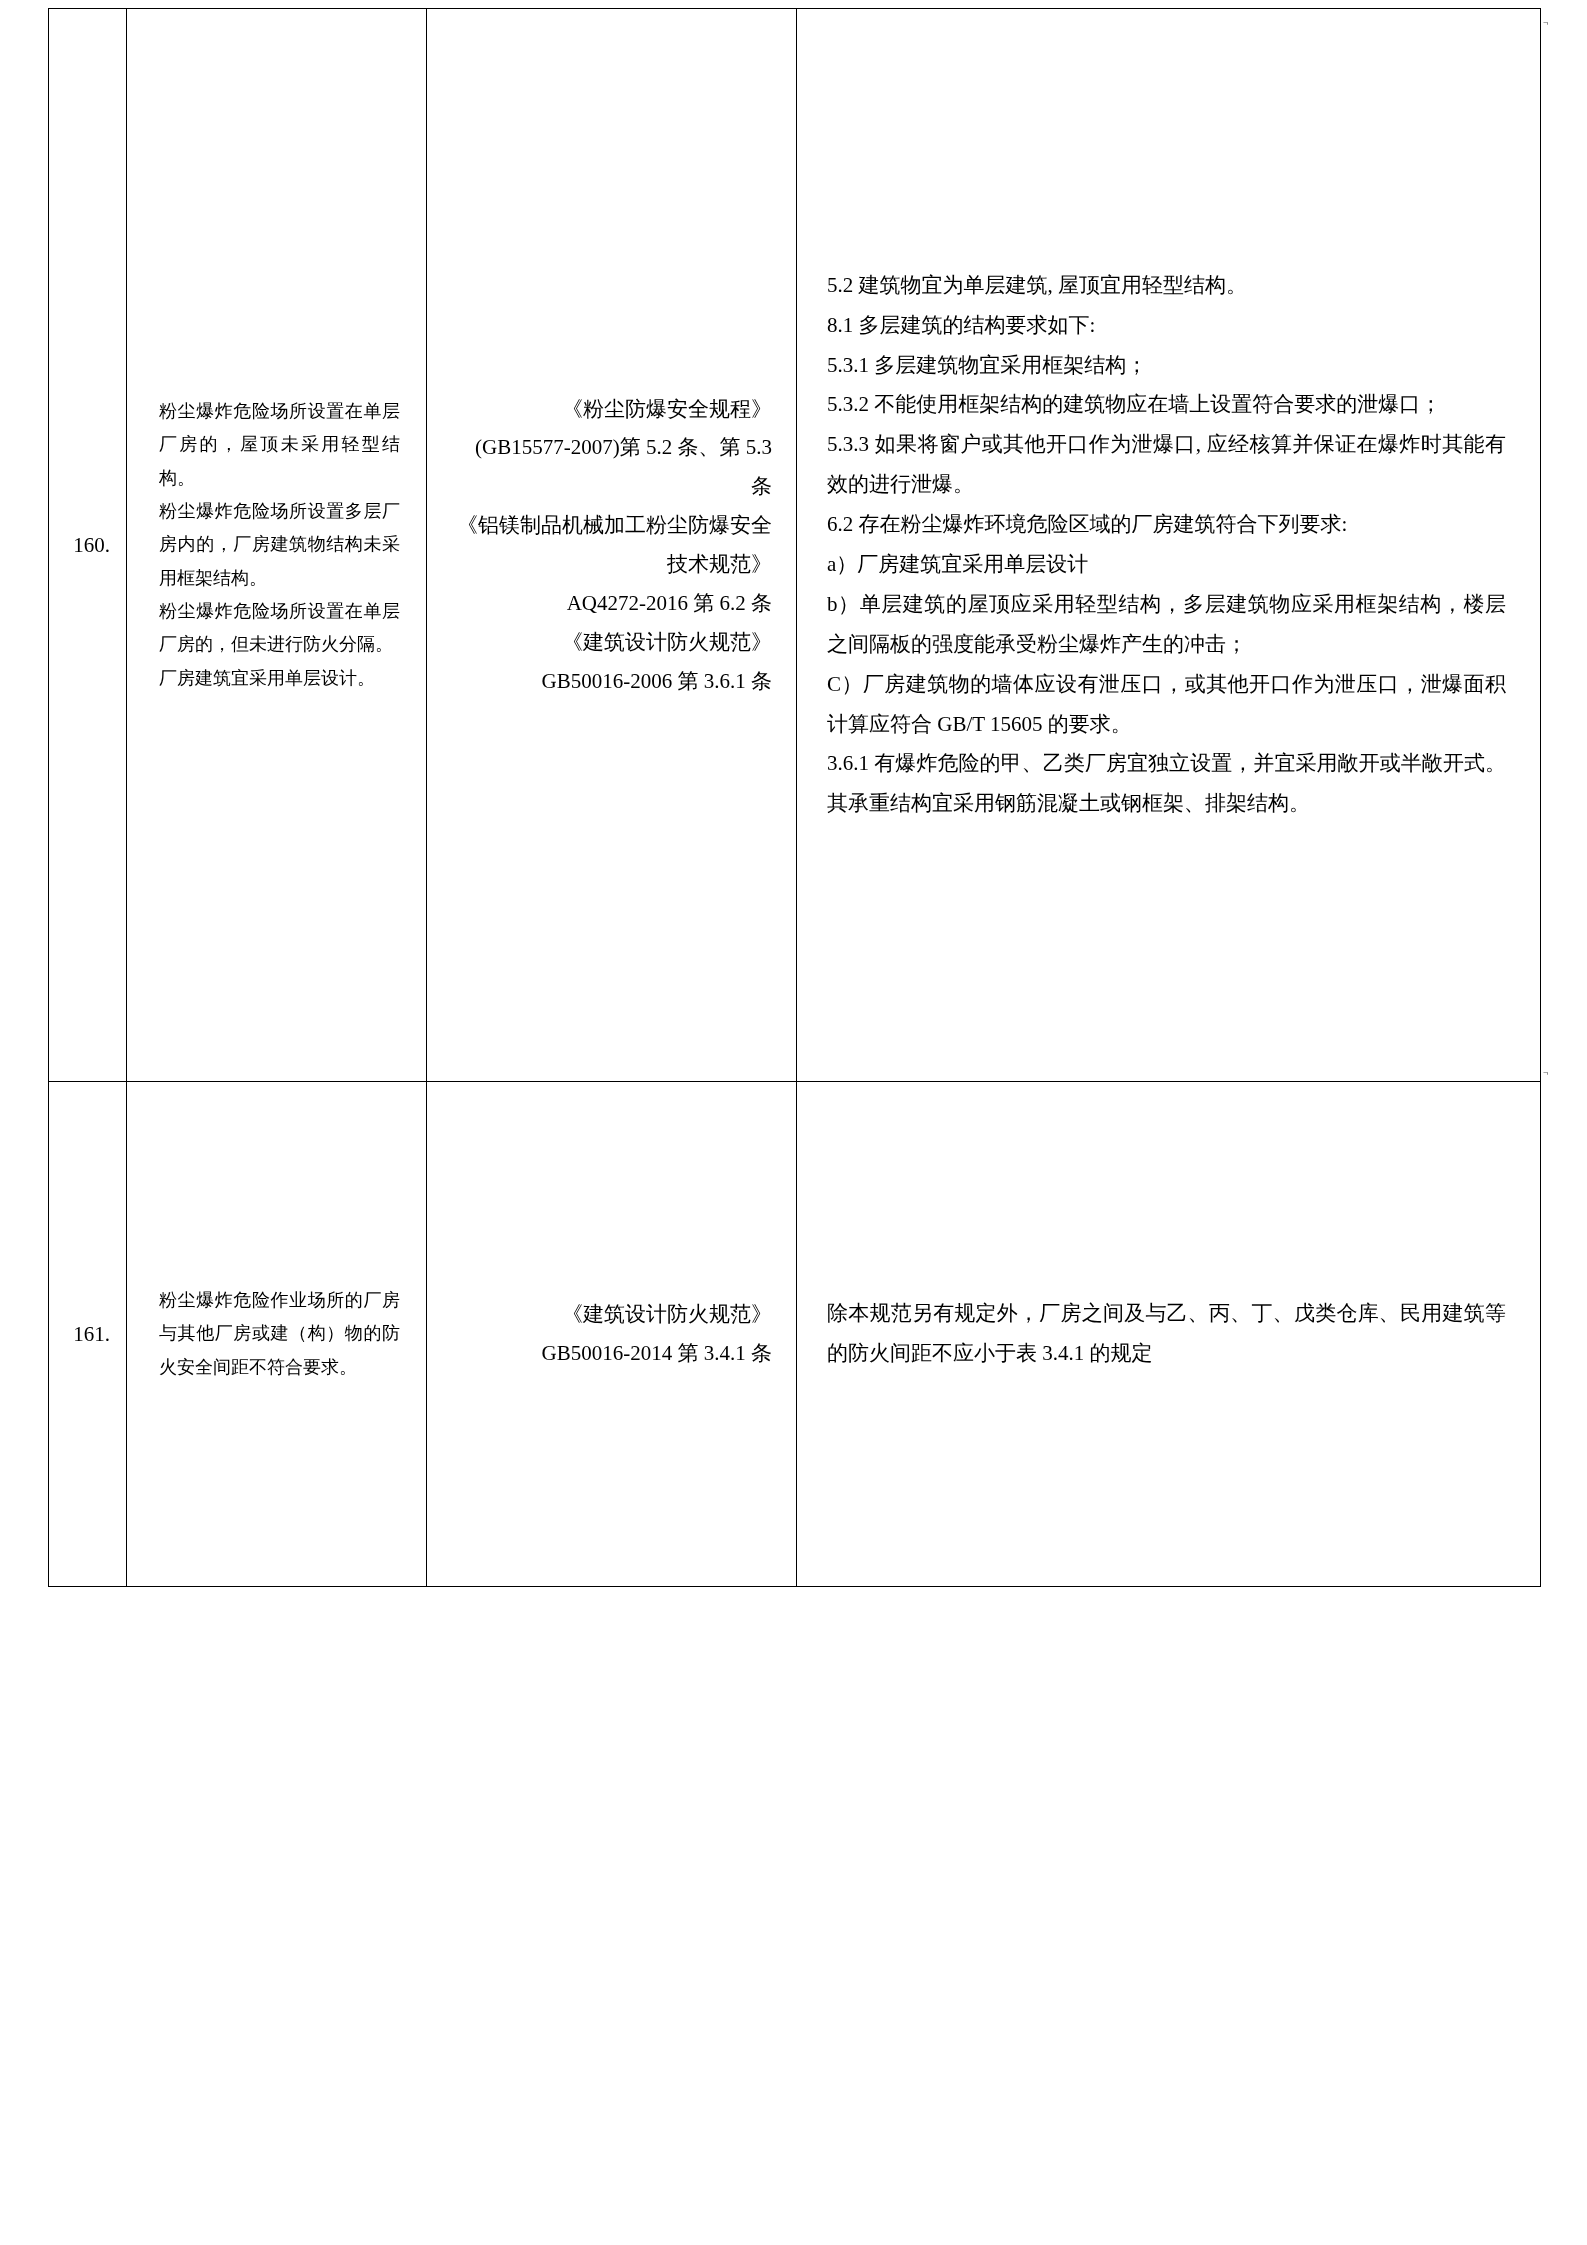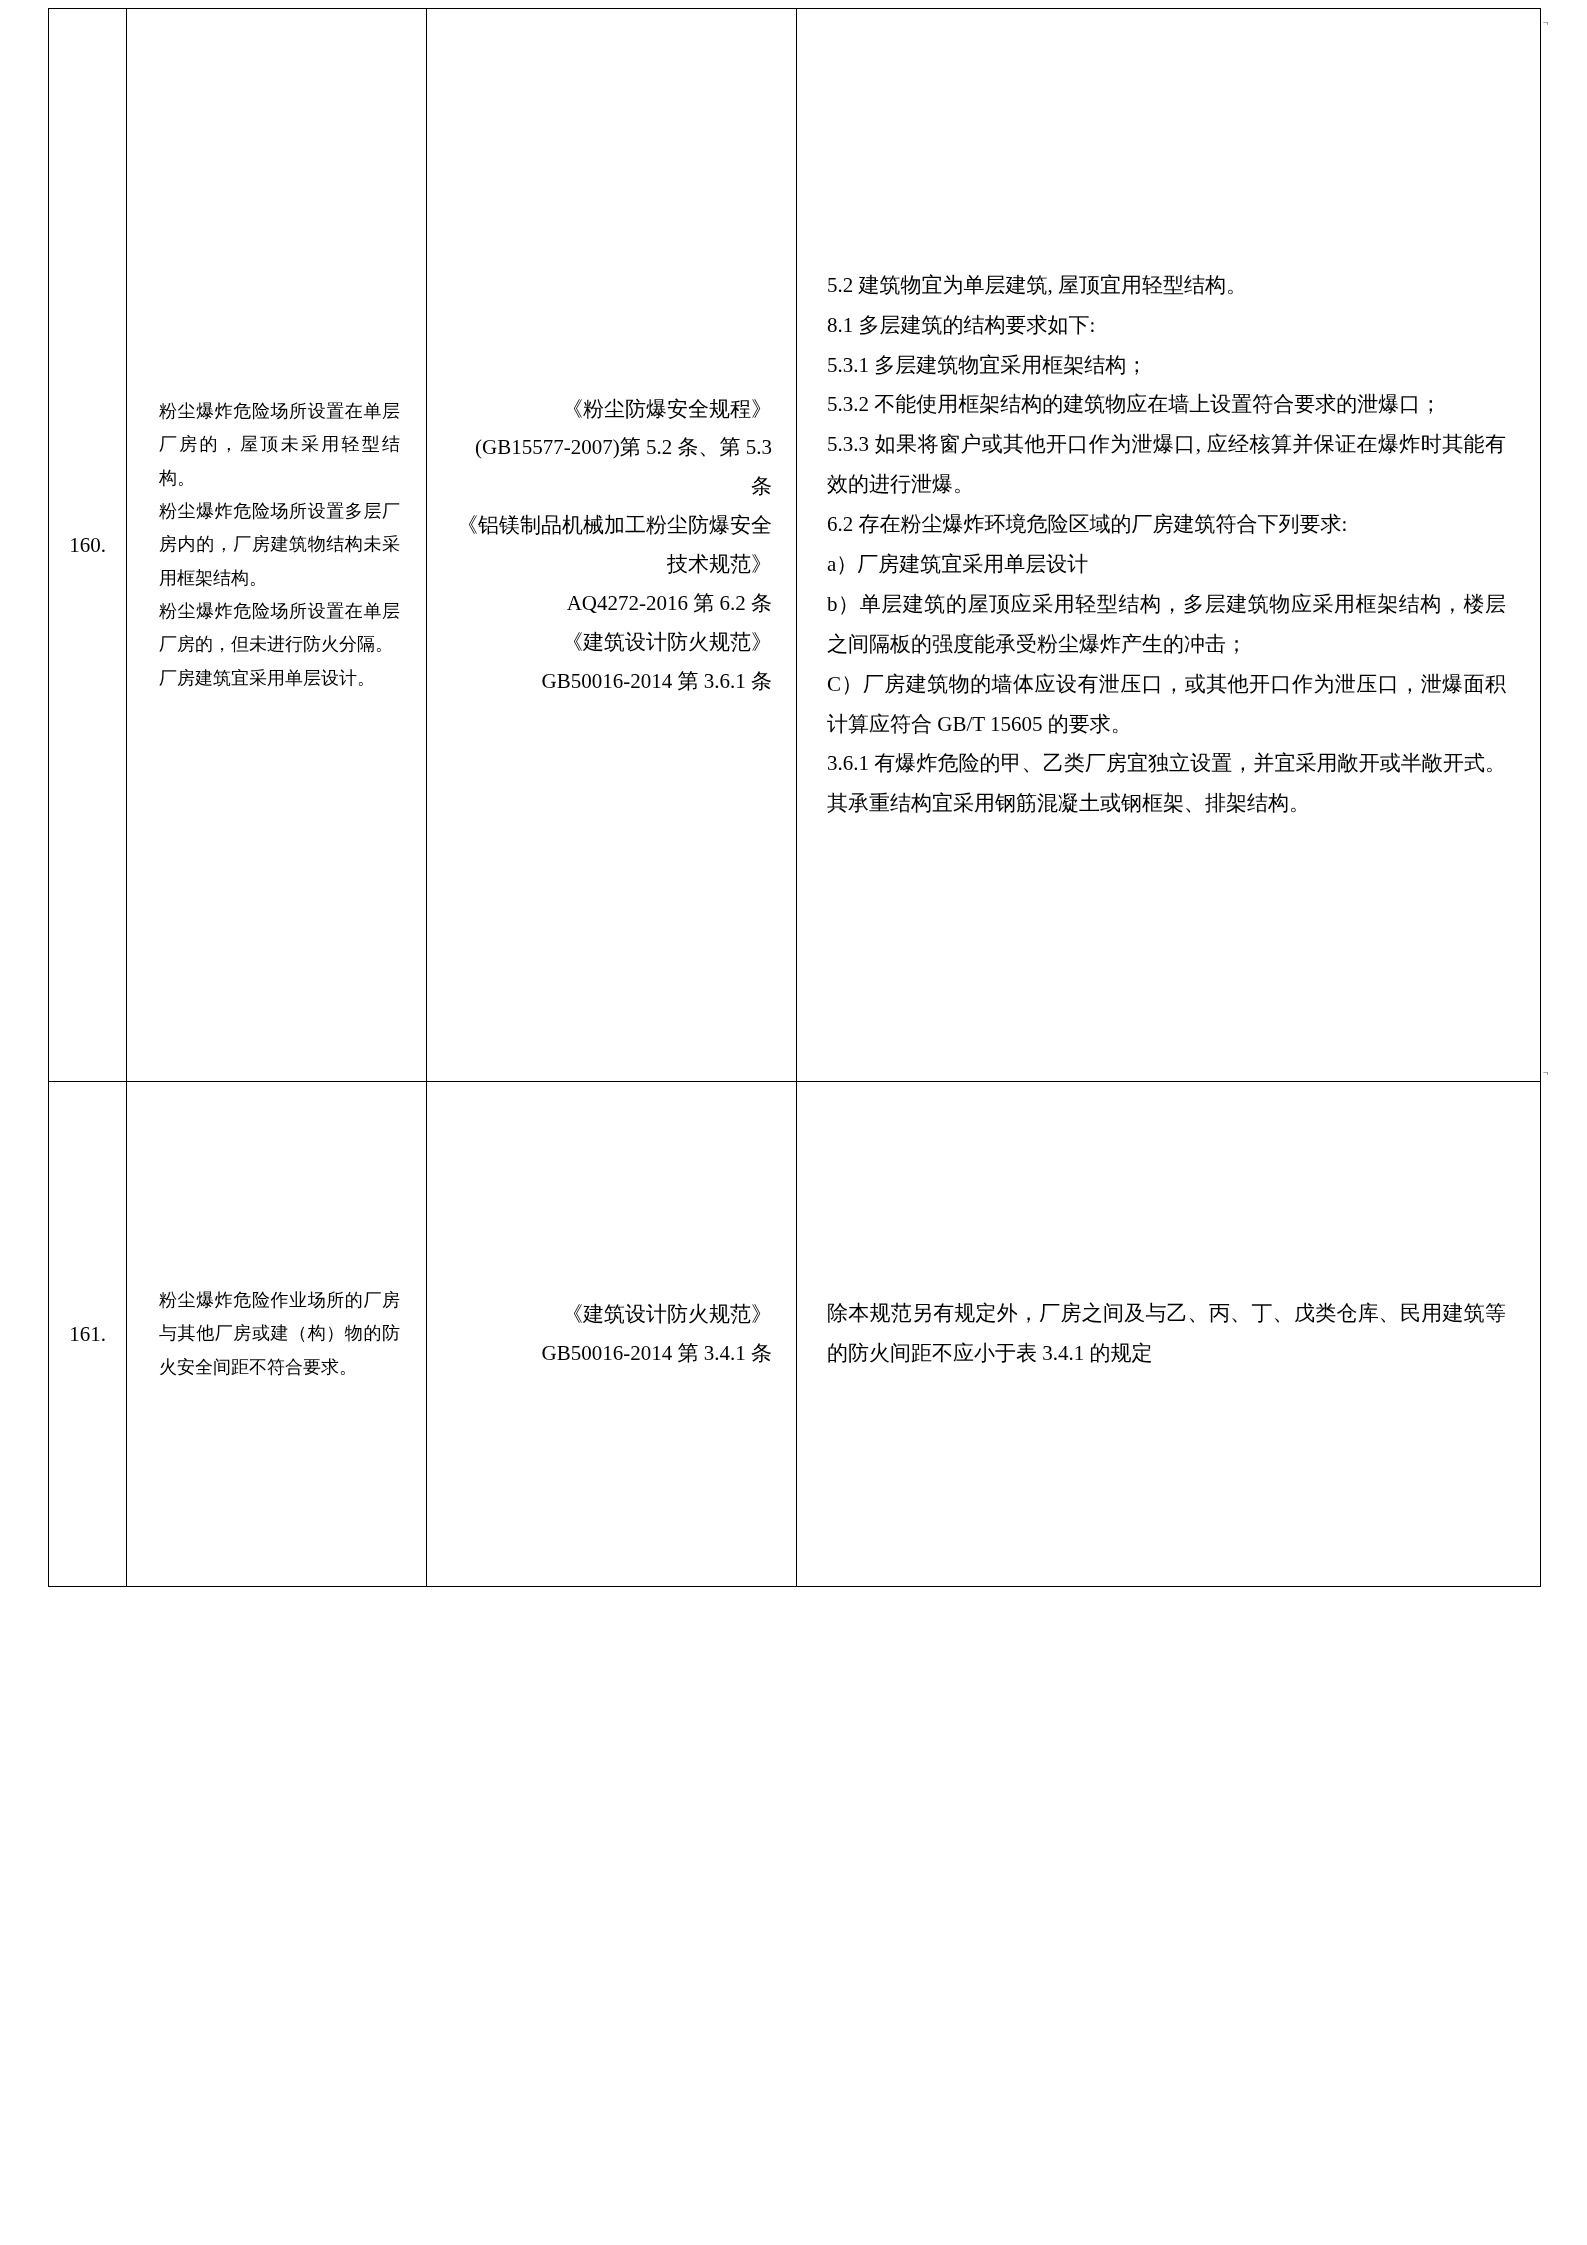--- a/index.html
+++ b/index.html
@@ -32,21 +32,21 @@
     vertical-align: middle;
     padding: 12px;
   }
   .col-num   { width: 78px; }
   .col-desc  { width: 300px; }
   .col-basis { width: 370px; }
   .col-text  { width: 744px; }
 
   .cell-pad-num {
     padding: 6px 4px;
-    text-align: center;
+    text-align: right;
     font-size: 21px;
     font-family: "Liberation Serif", "DejaVu Serif", serif;
   }
   .cell-pad-desc {
     padding: 10px 14px 10px 20px;
     font-size: 18px;
     line-height: 1.85;
     text-align: justify;
     font-family: "Liberation Serif", "DejaVu Serif", serif;
   }
@@ -107,21 +107,21 @@
             <span class="blockline para">厂房建筑宜采用单层设计。</span>
           </div>
         </td>
         <td>
           <div class="cell-pad-basis">
             <span class="blockline para">《粉尘防爆安全规程》</span>
             <span class="blockline para">(GB15577-2007)第 5.2 条、第 5.3 条</span>
             <span class="blockline para">《铝镁制品机械加工粉尘防爆安全技术规范》</span>
             <span class="blockline para">AQ4272-2016 第 6.2 条</span>
             <span class="blockline para">《建筑设计防火规范》</span>
-            <span class="blockline para">GB50016-2014 第 3.6.1 条</span>
+            <span class="blockline para">GB50016-2006 第 3.6.1 条</span>
           </div>
         </td>
         <td>
           <div class="cell-pad-text">
             <span class="blockline para">5.2 建筑物宜为单层建筑, 屋顶宜用轻型结构。</span>
             <span class="blockline para">8.1 多层建筑的结构要求如下:</span>
             <span class="blockline para">5.3.1 多层建筑物宜采用框架结构；</span>
             <span class="blockline para">5.3.2 不能使用框架结构的建筑物应在墙上设置符合要求的泄爆口；</span>
             <span class="blockline para">5.3.3 如果将窗户或其他开口作为泄爆口, 应经核算并保证在爆炸时其能有效的进行泄爆。</span>
             <span class="blockline para">6.2 存在粉尘爆炸环境危险区域的厂房建筑符合下列要求:</span>

